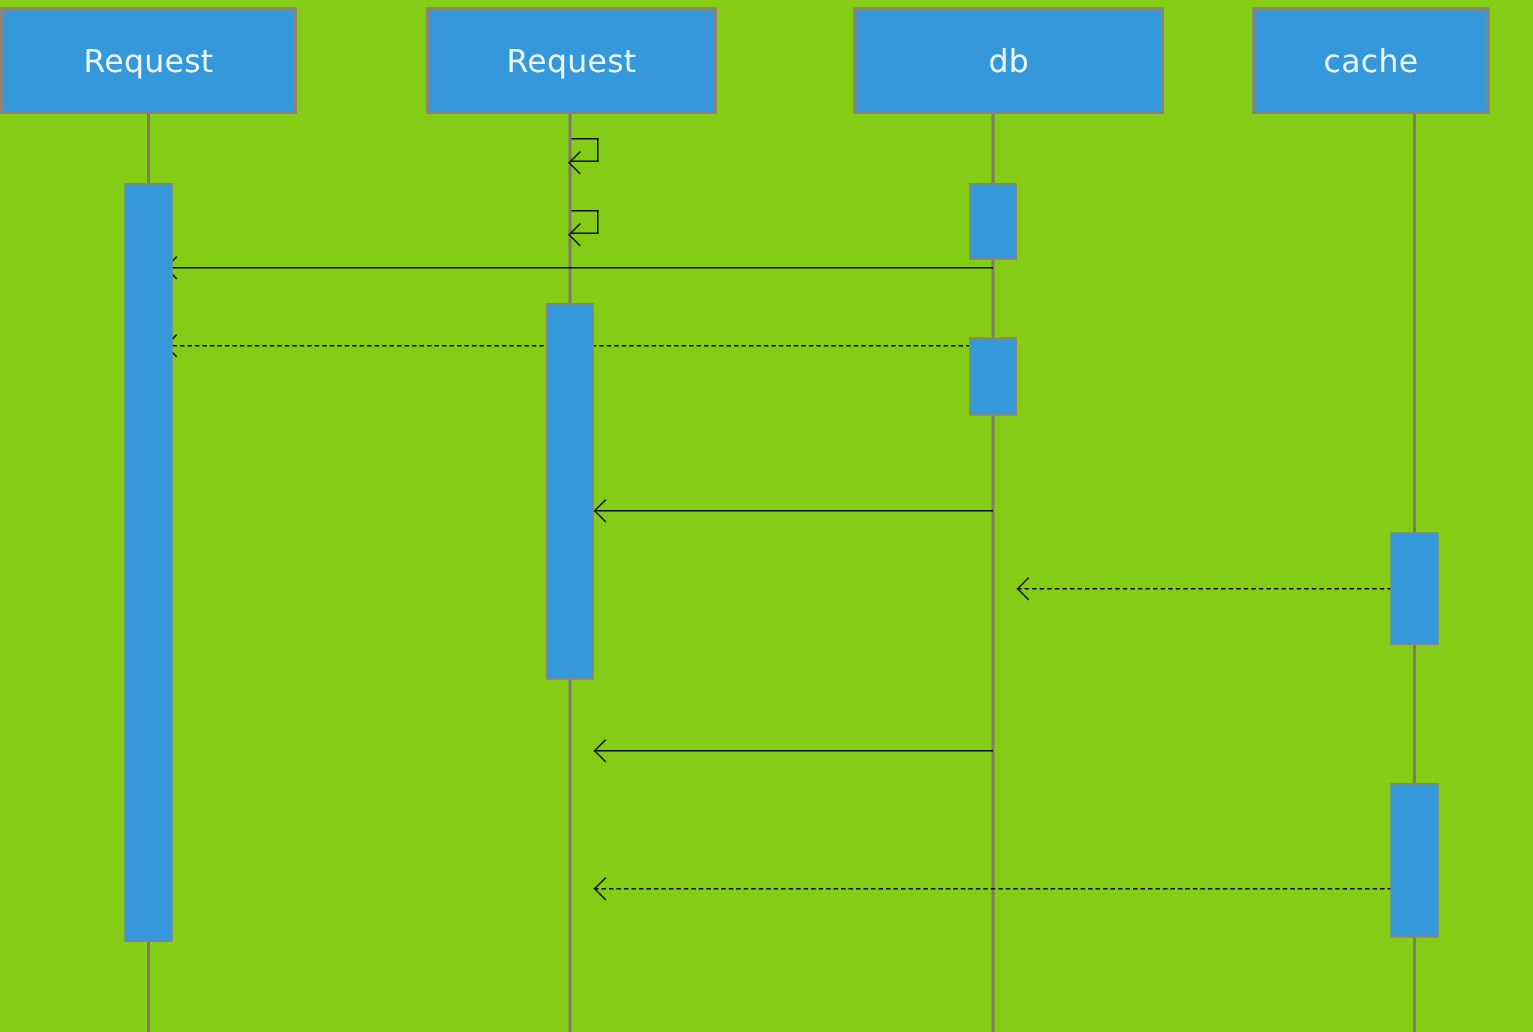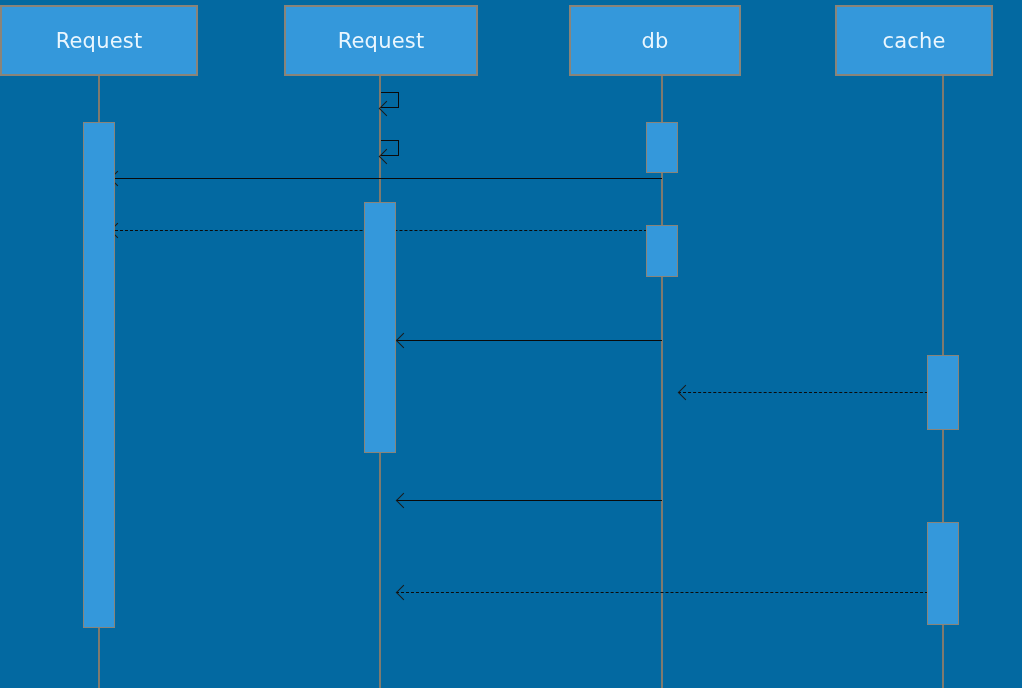--- a/index.html
+++ b/index.html
@@ -7,21 +7,21 @@
     padding: 0;
     background: #000000;
   }
   body {
     font-family: "DejaVu Sans", "Liberation Sans", sans-serif;
   }
   #diagram {
     position: relative;
     width: 1022px;
     height: 688px;
-    background: #0369a1;
+    background: #84cc16;
     overflow: hidden;
   }
   .lifeline {
     position: absolute;
     width: 2px;
     background: #7f7a6e;
   }
   .participant-box {
     position: absolute;
     background: #3498db;
@@ -86,21 +86,21 @@
   <div class="lifeline" style="left:379px; top:76px; height:612px;"></div>
   <div class="lifeline" style="left:661px; top:76px; height:612px;"></div>
   <div class="lifeline" style="left:942px; top:76px; height:612px;"></div>
 
   <div class="participant-box" style="left:0px; top:5px; width:198px; height:71px;">
     <span class="participant-label">Request</span>
   </div>
   <div class="participant-box" style="left:284px; top:5px; width:194px; height:71px;">
     <span class="participant-label">Request</span>
   </div>
-  <div class="participant-box" style="left:569px; top:5px; width:172px; height:71px;">
+  <div class="participant-box" style="left:569px; top:5px; width:207px; height:71px;">
     <span class="participant-label">db</span>
   </div>
   <div class="participant-box" style="left:835px; top:5px; width:158px; height:71px;">
     <span class="participant-label">cache</span>
   </div>
 
   <div class="msg-line" style="left:110px; top:178px; width:552px;"></div>
   <div class="open-arrow left" style="left:112px; top:173px;"></div>
 
   <div class="msg-line dashed" style="left:110px; top:230px; width:552px;"></div>

